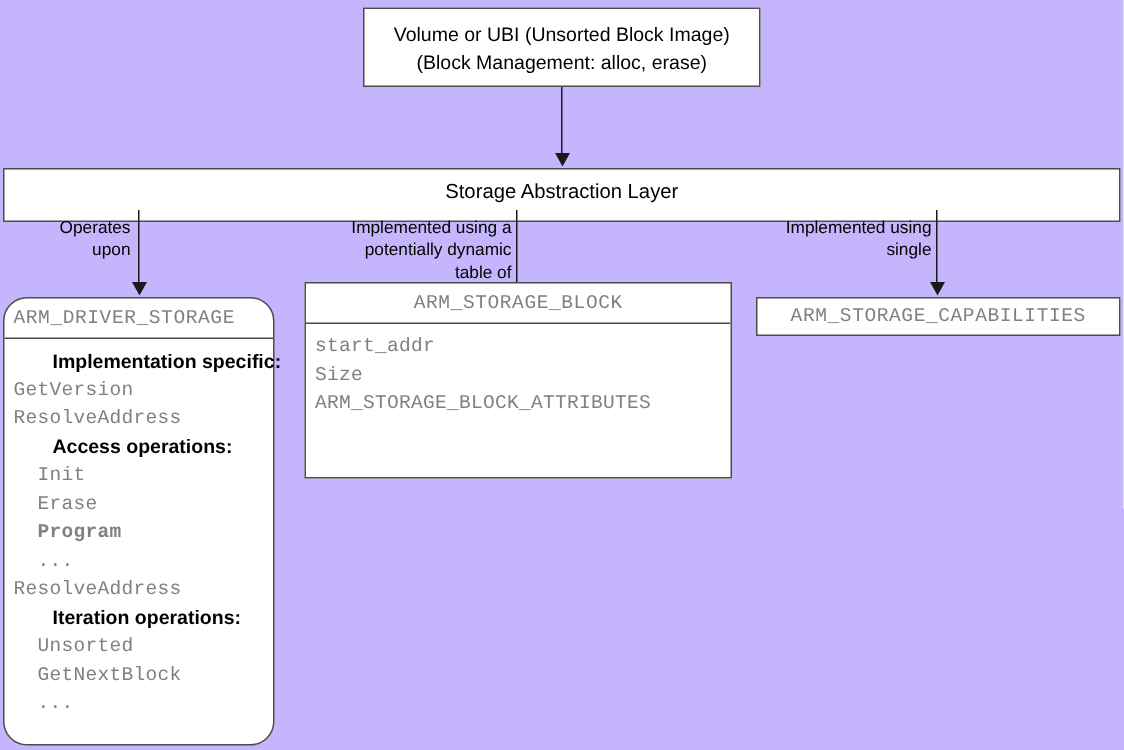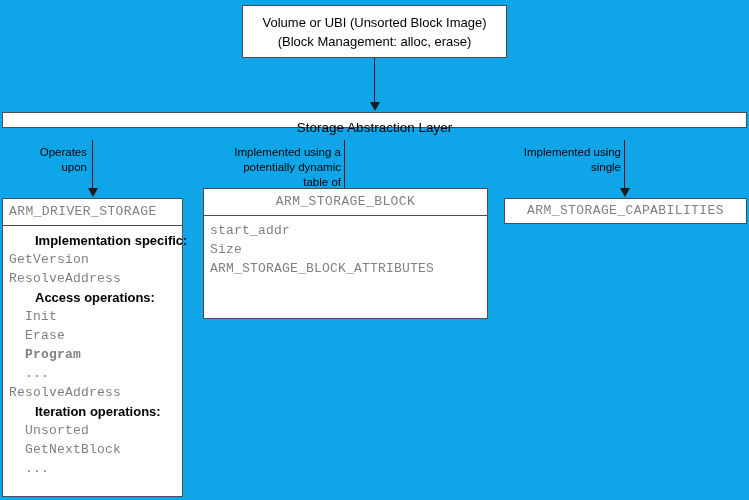--- a/index.html
+++ b/index.html
@@ -4,21 +4,21 @@
 <style>
   html, body {
     margin: 0;
     padding: 0;
     background: #ffffff;
   }
   #canvas {
     position: relative;
     width: 749px;
     height: 500px;
-    background: #0ea5e9;
+    background: #c4b5fd;
     font-family: "Liberation Sans", sans-serif;
     overflow: hidden;
   }
   .box {
     position: absolute;
     box-sizing: border-box;
     border: 1px solid #4d4d4d;
     background: #ffffff;
   }
   .box-title-center {
@@ -101,41 +101,41 @@
 <div id="canvas">
 
   <div class="box" style="left:242px; top:5px; width:265px; height:53px;">
     <div class="plain-text" style="position:absolute; left:0; right:0; top:7px;">Volume or UBI (Unsorted Block Image)</div>
     <div class="plain-text" style="position:absolute; left:0; right:0; top:26px;">(Block Management: alloc, erase)</div>
   </div>
 
   <div class="edge-line" style="left:374px; top:58px; height:45px;"></div>
   <div class="edge-head" style="left:370px; top:102px;"></div>
 
-  <div class="box" style="left:2px; top:112px; width:745px; height:16px;">
+  <div class="box" style="left:2px; top:112px; width:745px; height:36px;">
     <div class="plain-text" style="position:absolute; left:0; right:0; top:5px; font-size:13.5px;">Storage Abstraction Layer</div>
   </div>
 
   <div class="edge-line" style="left:92px; top:140px; height:49px;"></div>
   <div class="edge-head" style="left:88px; top:188px;"></div>
   <div class="edge-label" style="left:0px; top:145px; width:87px;">Operates
 upon</div>
 
   <div class="edge-line" style="left:344px; top:140px; height:49px;"></div>
   <div class="edge-head" style="left:340px; top:188px;"></div>
   <div class="edge-label" style="left:215px; top:145px; width:126px;">Implemented using a
 potentially dynamic
 table of</div>
 
   <div class="edge-line" style="left:624px; top:140px; height:49px;"></div>
   <div class="edge-head" style="left:620px; top:188px;"></div>
   <div class="edge-label" style="left:480px; top:145px; width:141px;">Implemented using
 single</div>
 
-  <div class="box" style="left:2px; top:198px; width:181px; height:299px;">
+  <div class="box" style="left:2px; top:198px; width:181px; height:299px;border-radius:16px;">
     <div class="box-title-left" style="position:absolute; left:0; right:0; top:5px;">ARM_DRIVER_STORAGE</div>
     <div class="hdr-rule" style="top:26px;"></div>
     <div class="list-wrap" id="driver-rows" style="top:32px;">
         <div class="sans-head">Implementation specific:</div>
         <div class="mono-item">GetVersion</div>
         <div class="mono-item">ResolveAddress</div>
         <div class="sans-head">Access operations:</div>
         <div class="mono-item" style="padding-left: 16px;">Init</div>
         <div class="mono-item" style="padding-left: 16px;">Erase</div>
         <div class="mono-item" style="padding-left: 16px; font-weight: bold;">Program</div>

